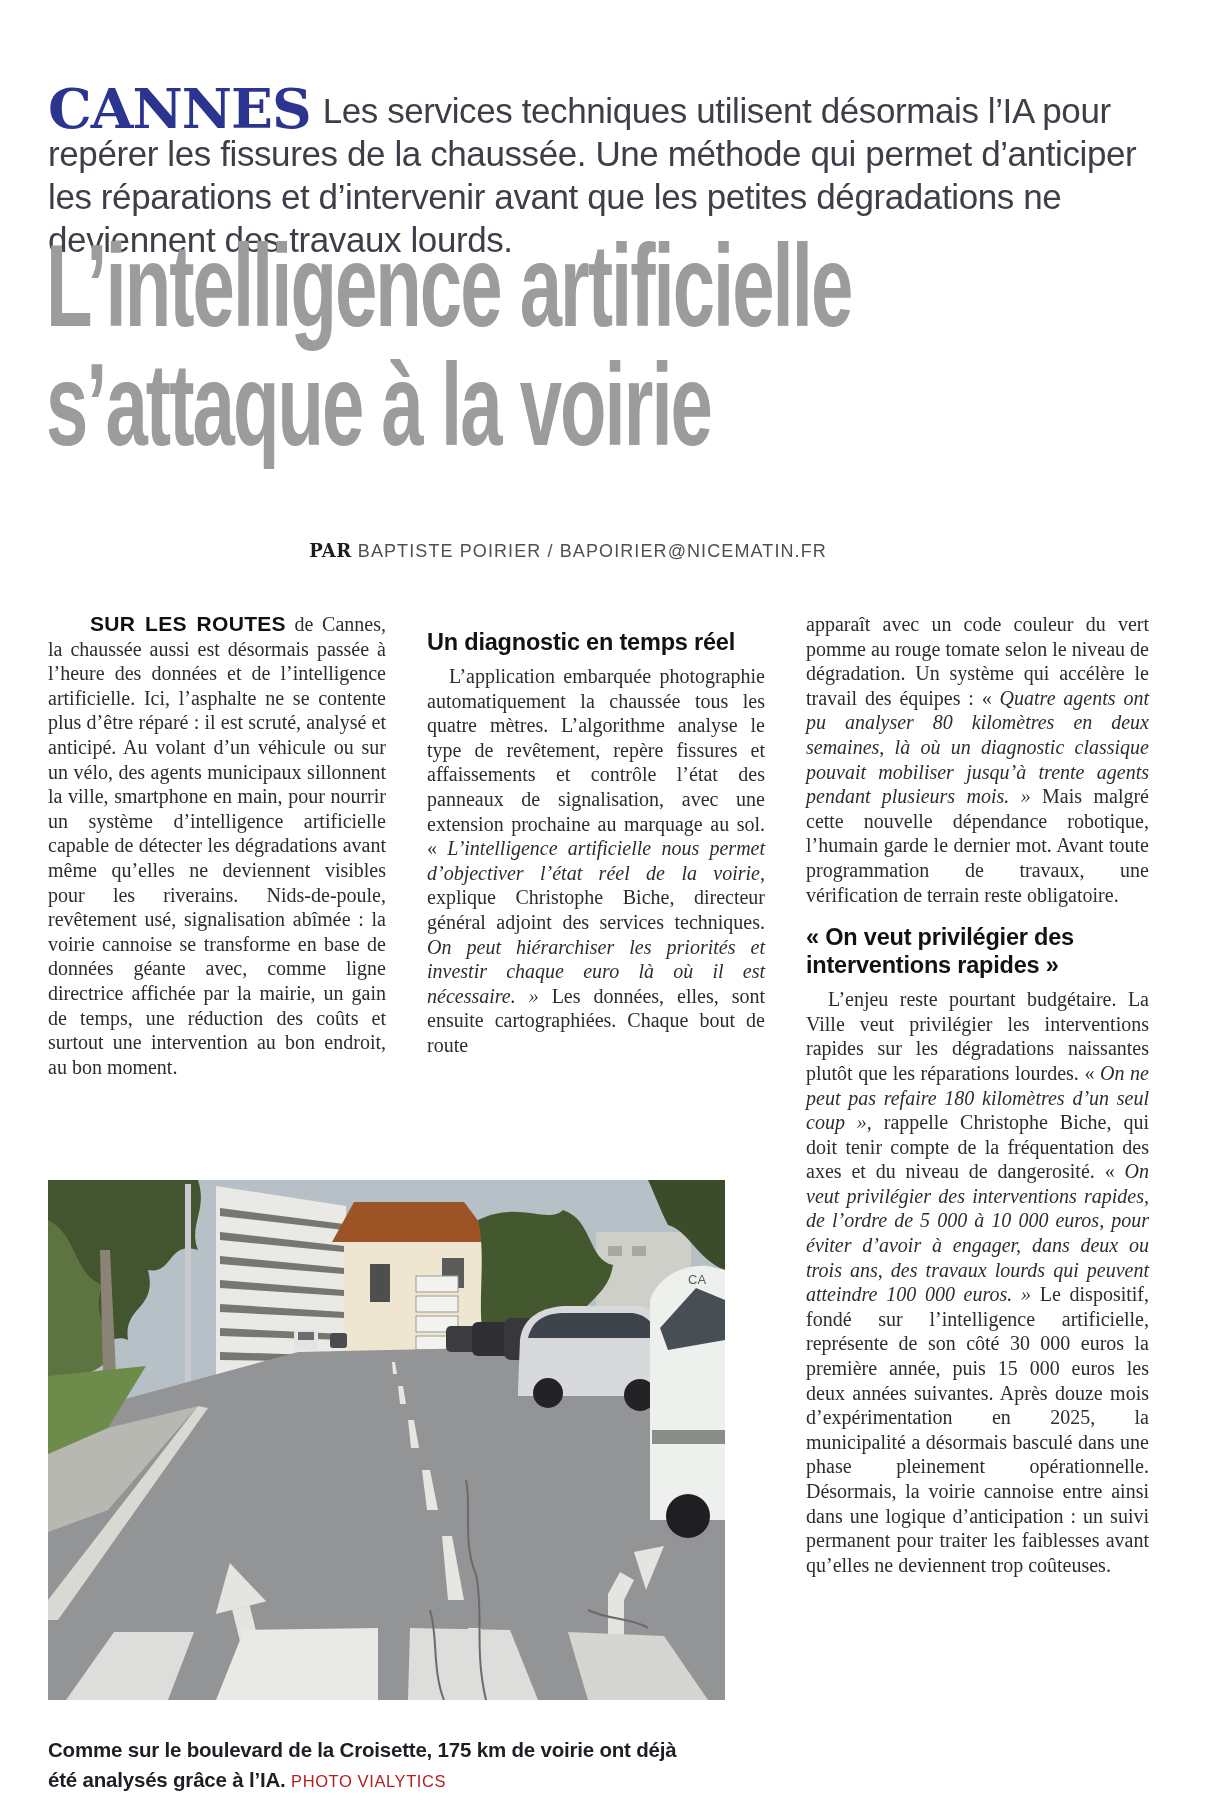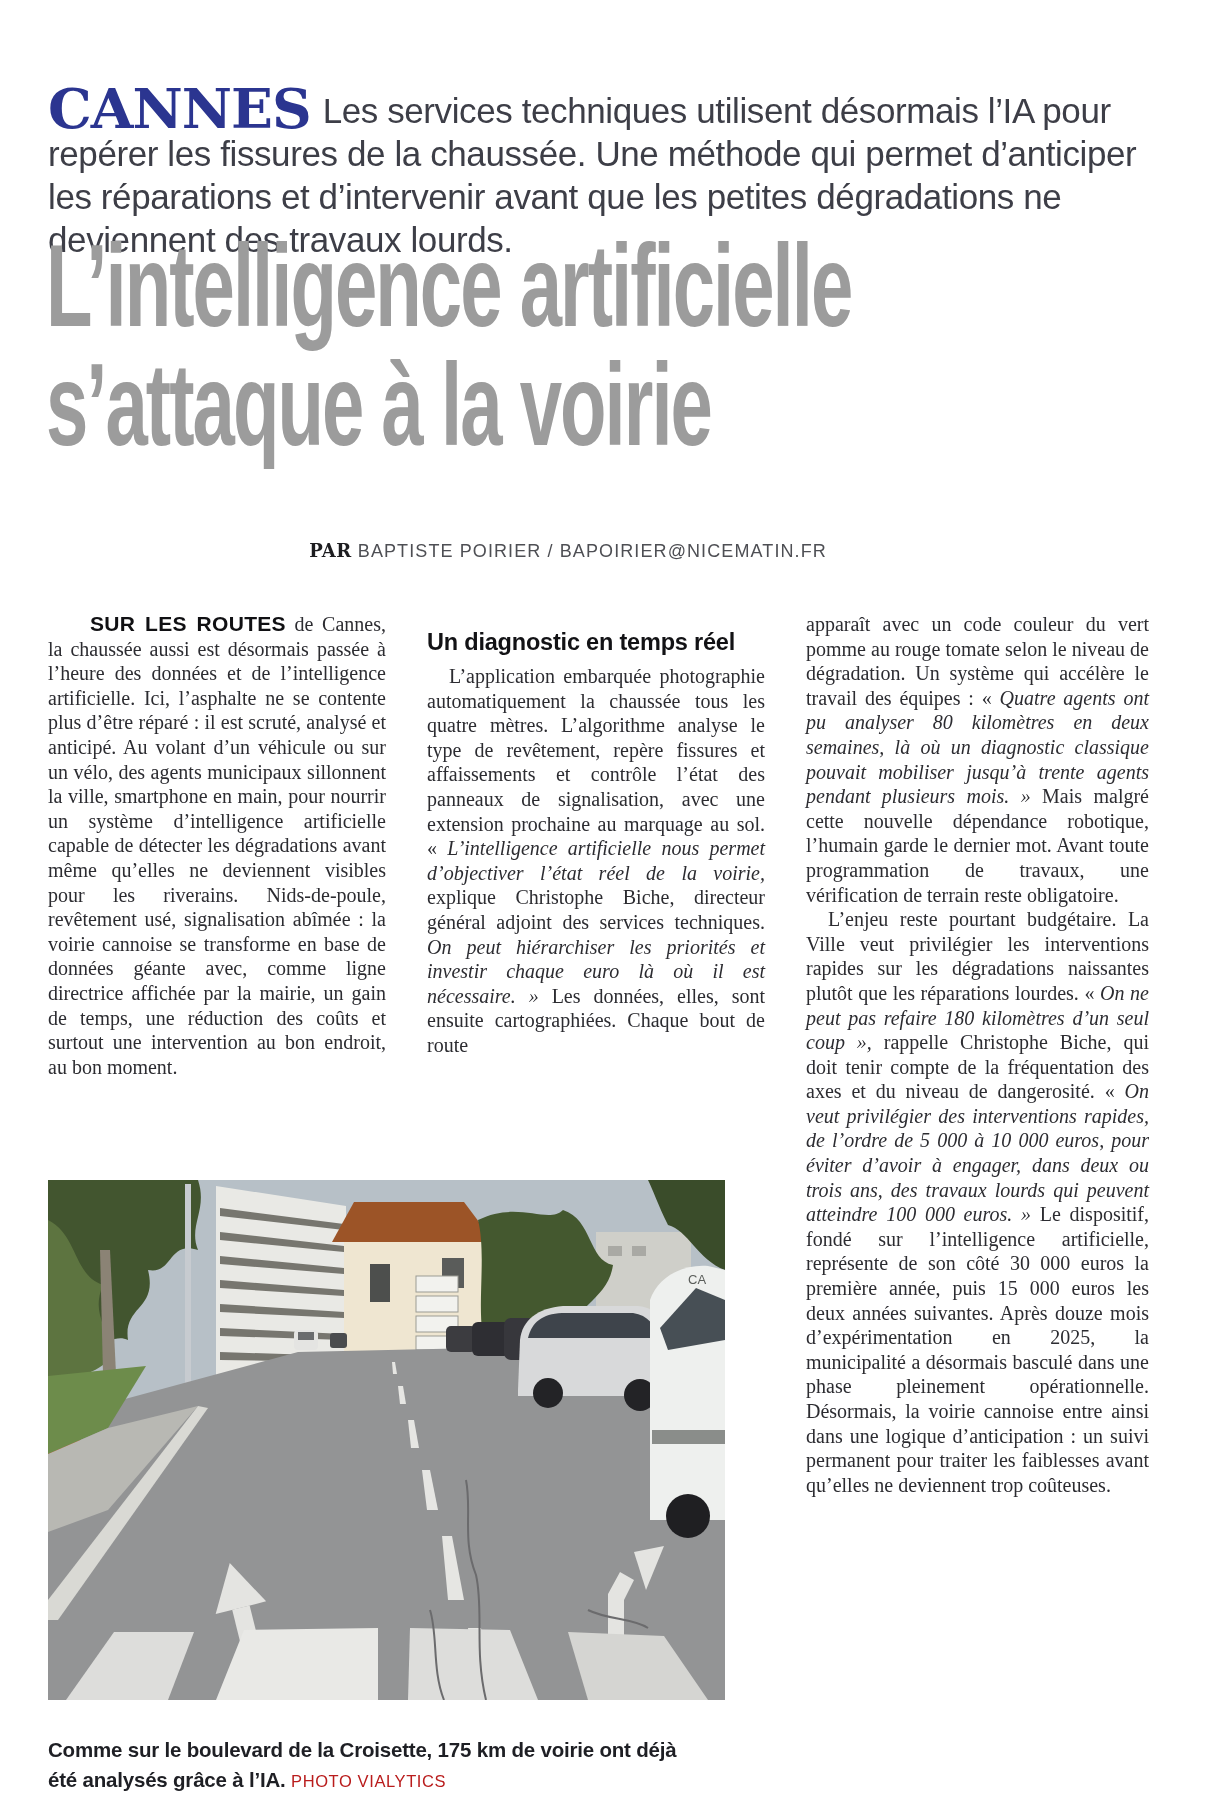--- a/index.html
+++ b/index.html
@@ -97,20 +97,21 @@
     <p><span class="lead-in">SUR LES ROUTES</span><span> de Cannes, la chaussée aussi est désormais passée à l’heure des données et de l’intelligence artificielle. Ici, l’asphalte ne se contente plus d’être réparé : il est scruté, analysé et anticipé. Au volant d’un véhicule ou sur un vélo, des agents municipaux sillonnent la ville, smartphone en main, pour nourrir un système d’intelligence artificielle capable de détecter les dégradations avant même qu’elles ne deviennent visibles pour les riverains. Nids-de-poule, revêtement usé, signalisation abîmée : la voirie cannoise se transforme en base de données géante avec, comme ligne directrice affichée par la mairie, un gain de temps, une réduction des coûts et surtout une intervention au bon endroit, au bon moment.</span></p>
   </div>
 
   <div class="col col2">
     <h3 class="subhead">Un diagnostic en temps réel</h3>
     <p><span class="indent"></span><span>L’application embarquée photographie automatiquement la chaussée tous les quatre mètres. L’algorithme analyse le type de revêtement, repère fissures et affaissements et contrôle l’état des panneaux de signalisation, avec une extension prochaine au marquage au sol. « </span><span class="it">L’intelligence artificielle nous permet d’objectiver l’état réel de la voirie,</span><span> explique Christophe Biche, directeur général adjoint des services techniques. </span><span class="it">On peut hiérarchiser les priorités et investir chaque euro là où il est nécessaire. »</span><span> Les données, elles, sont ensuite cartographiées. Chaque bout de route</span></p>
   </div>
 
   <div class="col col3">
     <p><span>apparaît avec un code couleur du vert pomme au rouge tomate selon le niveau de dégradation. Un système qui accélère le travail des équipes : « </span><span class="it">Quatre agents ont pu analyser 80 kilomètres en deux semaines, là où un diagnostic classique pouvait mobiliser jusqu’à trente agents pendant plusieurs mois. »</span><span> Mais malgré cette nouvelle dépendance robotique, l’humain garde le dernier mot. Avant toute programmation de travaux, une vérification de terrain reste obligatoire.</span></p>
+    <h3 class="subhead">« On veut privilégier des interventions rapides »</h3>
     <p><span class="indent"></span><span>L’enjeu reste pourtant budgétaire. La Ville veut privilégier les interventions rapides sur les dégradations naissantes plutôt que les réparations lourdes. « </span><span class="it">On ne peut pas refaire 180 kilomètres d’un seul coup »,</span><span> rappelle Christophe Biche, qui doit tenir compte de la fréquentation des axes et du niveau de dangerosité. « </span><span class="it">On veut privilégier des interventions rapides, de l’ordre de 5 000 à 10 000 euros, pour éviter d’avoir à engager, dans deux ou trois ans, des travaux lourds qui peuvent atteindre 100 000 euros. »</span><span> Le dispositif, fondé sur l’intelligence artificielle, représente de son côté 30 000 euros la première année, puis 15 000 euros les deux années suivantes. Après douze mois d’expérimentation en 2025, la municipalité a désormais basculé dans une phase pleinement opérationnelle. Désormais, la voirie cannoise entre ainsi dans une logique d’anticipation : un suivi permanent pour traiter les faiblesses avant qu’elles ne deviennent trop coûteuses.</span></p>
   </div>
 
   <div class="photo-wrap">
     <svg width="677" height="520" viewBox="0 0 677 520" xmlns="http://www.w3.org/2000/svg">
 
       <rect x="0" y="0" width="677" height="230" fill="#b7c0c7"></rect>
 
       <rect x="548" y="52" width="95" height="95" fill="#cfcfc9"></rect>
       <rect x="560" y="66" width="14" height="10" fill="#a9a9a4"></rect>

